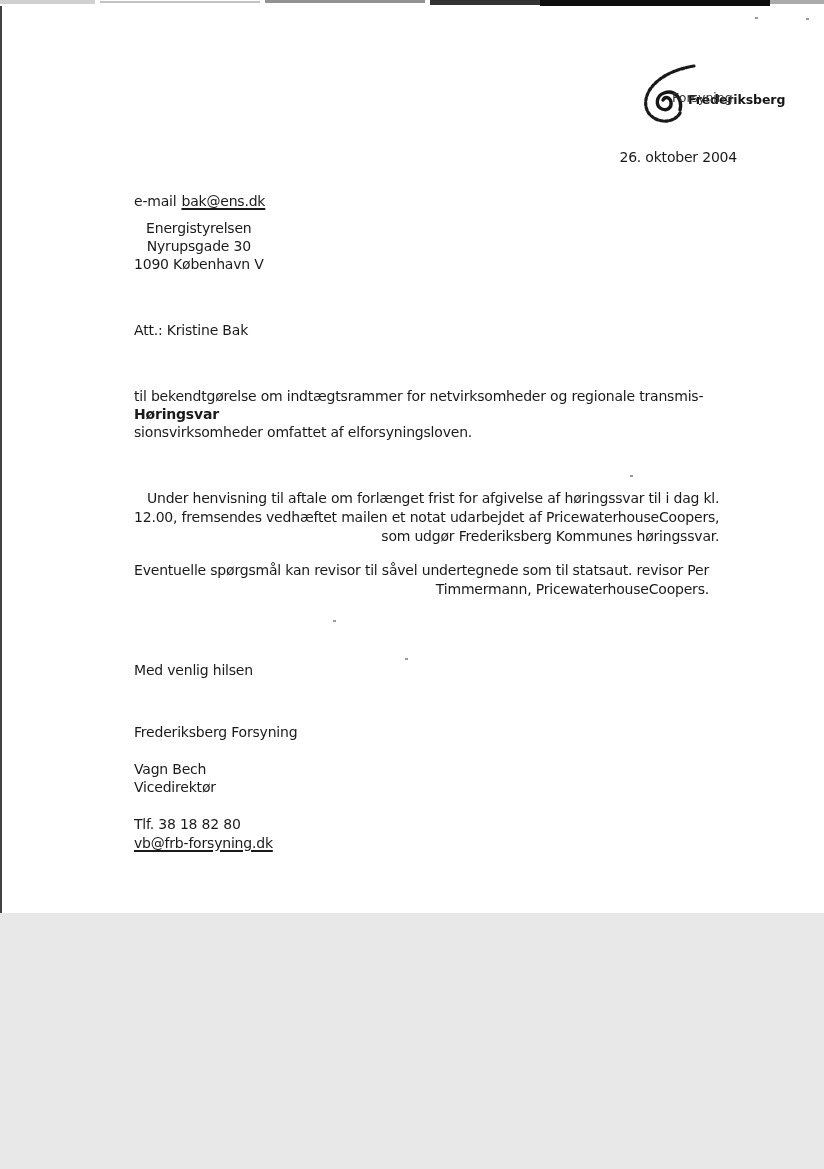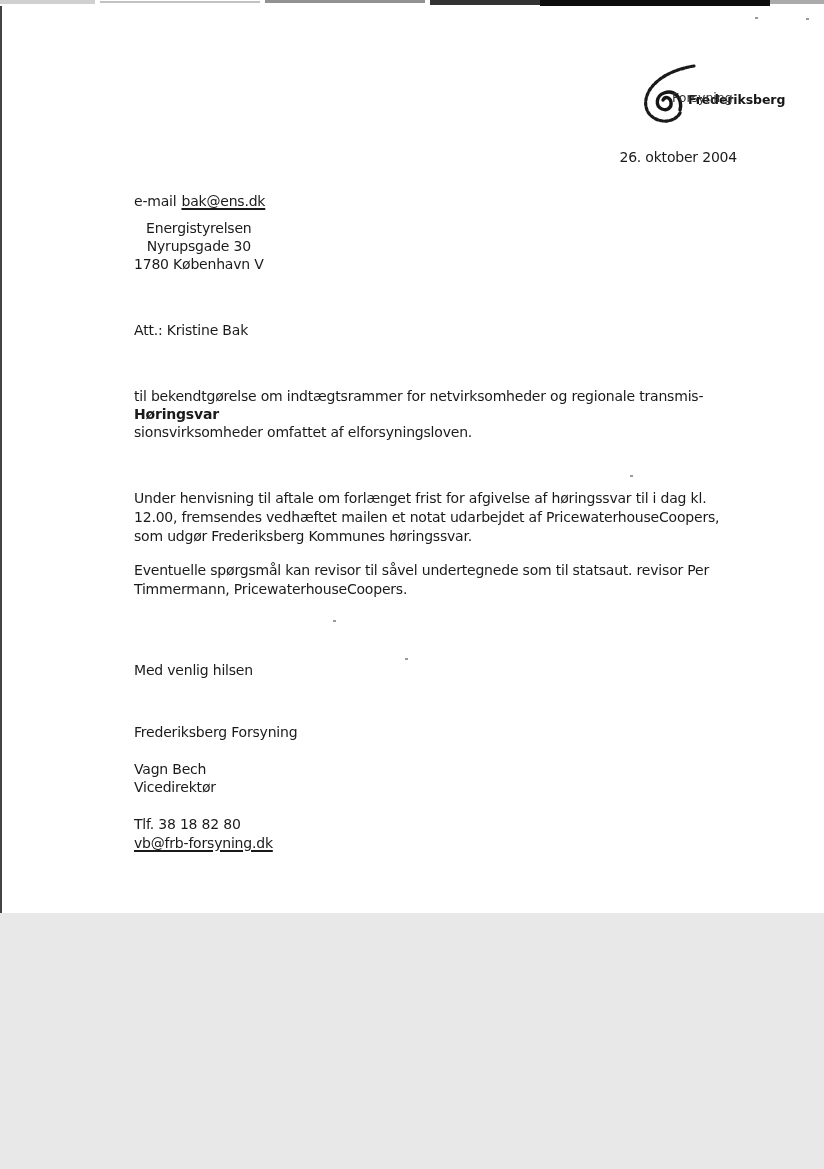--- a/index.html
+++ b/index.html
@@ -9,21 +9,21 @@
     background:#ffffff;
     overflow:hidden;
     font-family:"DejaVu Sans","Liberation Sans",sans-serif;
     color:#1a1a1a;
     font-size:14px;
     letter-spacing:-0.2px;
   }
   .abs{position:absolute;white-space:nowrap;}
   .bold{font-weight:bold;}
   .u{text-decoration:underline;text-underline-offset:2px;text-decoration-thickness:1.5px;}
-  .line{line-height:19px;}
+  .line{line-height:19px;text-align:right;}
   .addr-line{line-height:18px;text-align:center;}
   .subj-line{line-height:18.2px;}
   
   .logo-wrap{position:absolute;left:630px;top:62px;width:160px;height:66px;}
   .logo-name{position:absolute;left:58px;top:30px;font-size:12.5px;font-weight:bold;letter-spacing:-0.1px;color:#161616;}
   .logo-sub{position:absolute;left:42px;top:28px;font-size:12.5px;letter-spacing:0px;color:#333;}
   
   .art{position:absolute;pointer-events:none;}
   .speck{position:absolute;width:3px;height:2px;background:#777;opacity:.75;pointer-events:none;}
 </style>
@@ -80,21 +80,21 @@
 
   <div class="abs" style="right:87px;top:149px;">26. oktober 2004</div>
 
   <div class="abs" style="left:134px;top:185px;margin-top:8px;">
     <span style="margin-right:5px;">e-mail</span><span class="u">bak@ens.dk</span>
   </div>
 
   <div class="abs" style="left:134px;top:219px;">
     <div class="addr-line">Energistyrelsen</div>
     <div class="addr-line">Nyrupsgade 30</div>
-    <div class="addr-line">1780 København V</div>
+    <div class="addr-line">1090 København V</div>
   </div>
 
   <div class="abs" style="left:134px;top:322px;">Att.: Kristine Bak</div>
 
   <div class="abs" style="left:134px;top:387px;">
     <div class="subj-line">til bekendtgørelse om indtægtsrammer for netvirksomheder og regionale transmis-</div>
     <div class="subj-line bold">Høringsvar</div>
     <div class="subj-line">sionsvirksomheder omfattet af elforsyningsloven.</div>
   </div>
 

